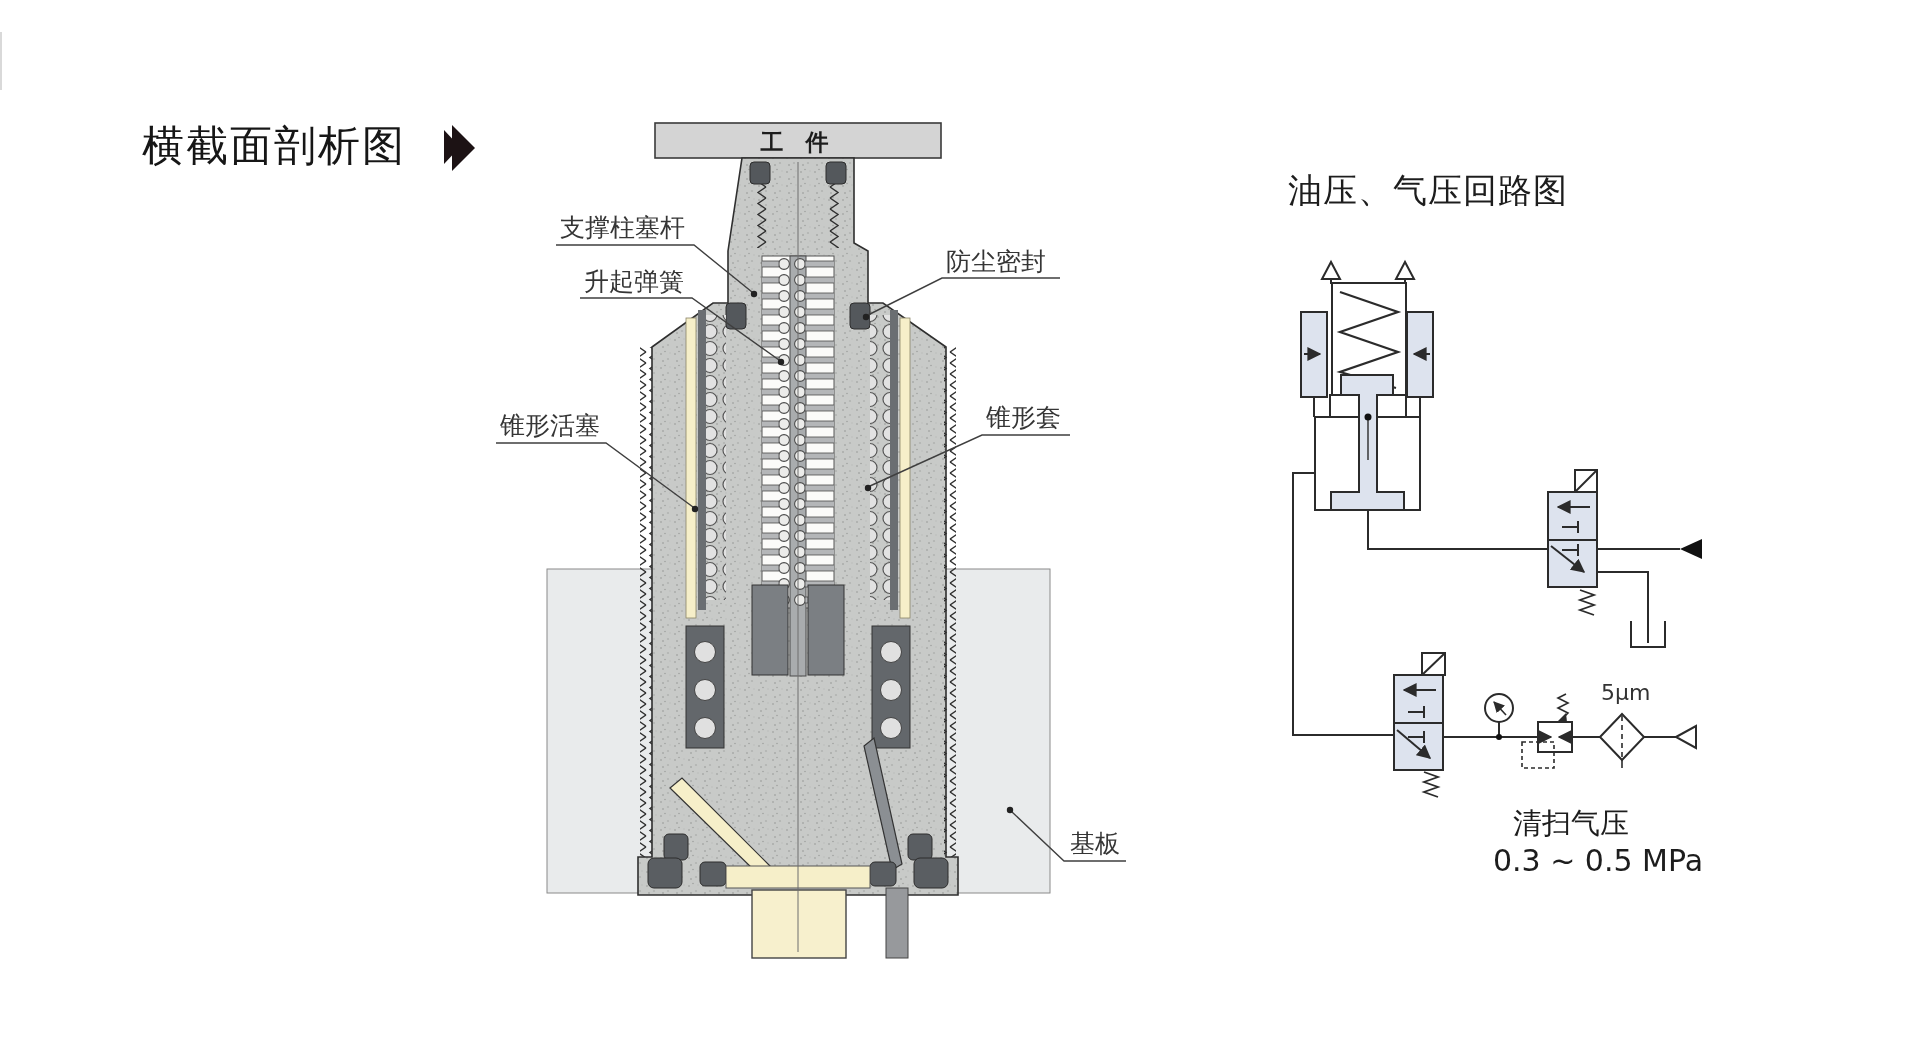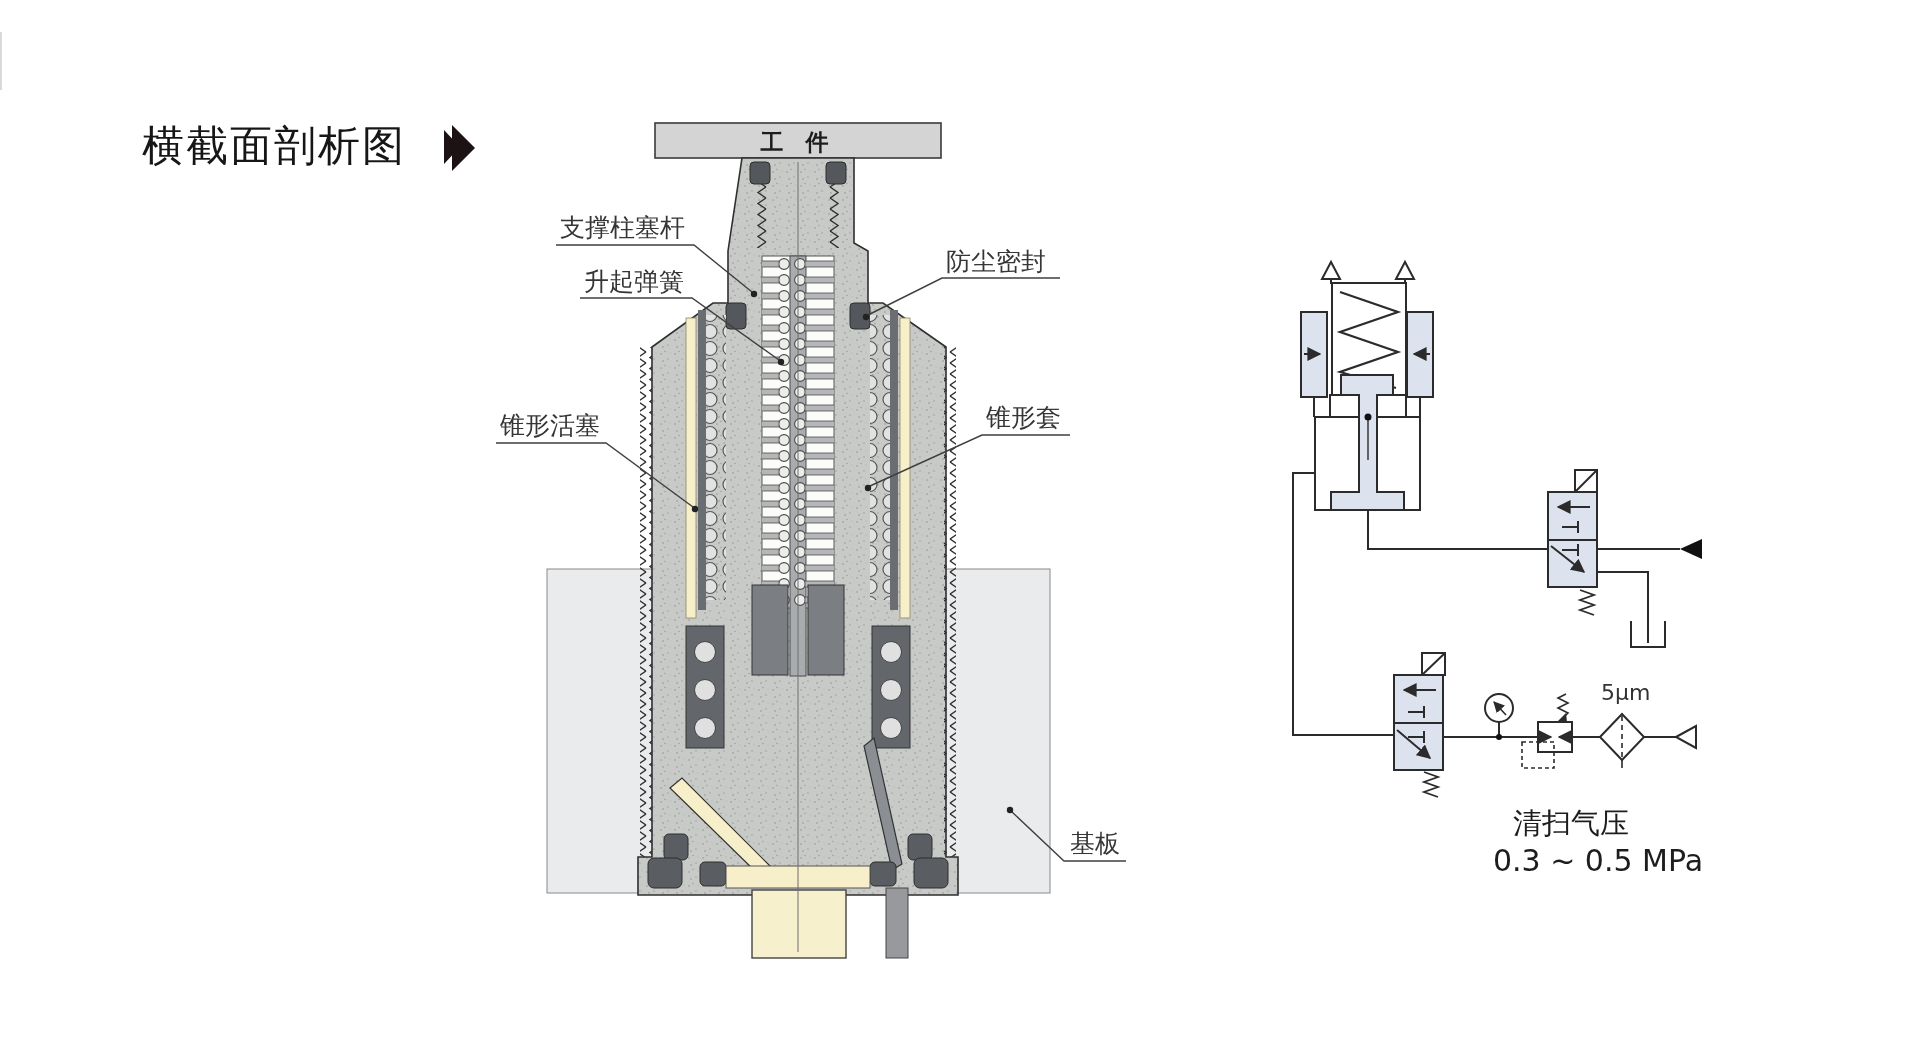--- a/index.html
+++ b/index.html
@@ -21,20 +21,21 @@
 
   <div id="edge-mark" class="abs"></div>
 
   <div id="main-title" class="abs">横截面剖析图</div>
 
   <svg class="abs" style="left:442px;top:124px;" width="36" height="50" viewBox="0 0 36 50">
     <polygon points="2,6 2,40 18,23" fill="#1c1214"></polygon>
     <polygon points="10,1 10,47 33,24" fill="#1c1214"></polygon>
   </svg>
 
+  <div id="circuit-title" class="abs">油压、气压回路图</div>
 
   <svg class="abs" style="left:420px;top:88px;" width="720" height="890" viewBox="420 88 720 890">
     <defs>
       <pattern id="speckle" patternUnits="userSpaceOnUse" width="14" height="14">
         <rect width="14" height="14" fill="#c8cac8"></rect>
         <circle cx="3" cy="4" r="1" fill="#a9aba9"></circle>
         <circle cx="10" cy="9" r="1.1" fill="#b2b4b2"></circle>
         <circle cx="7" cy="1.5" r=".8" fill="#9fa19f"></circle>
         <circle cx="12" cy="3" r=".7" fill="#b7b9b7"></circle>
         <circle cx="5" cy="11" r=".9" fill="#a5a7a5"></circle>

